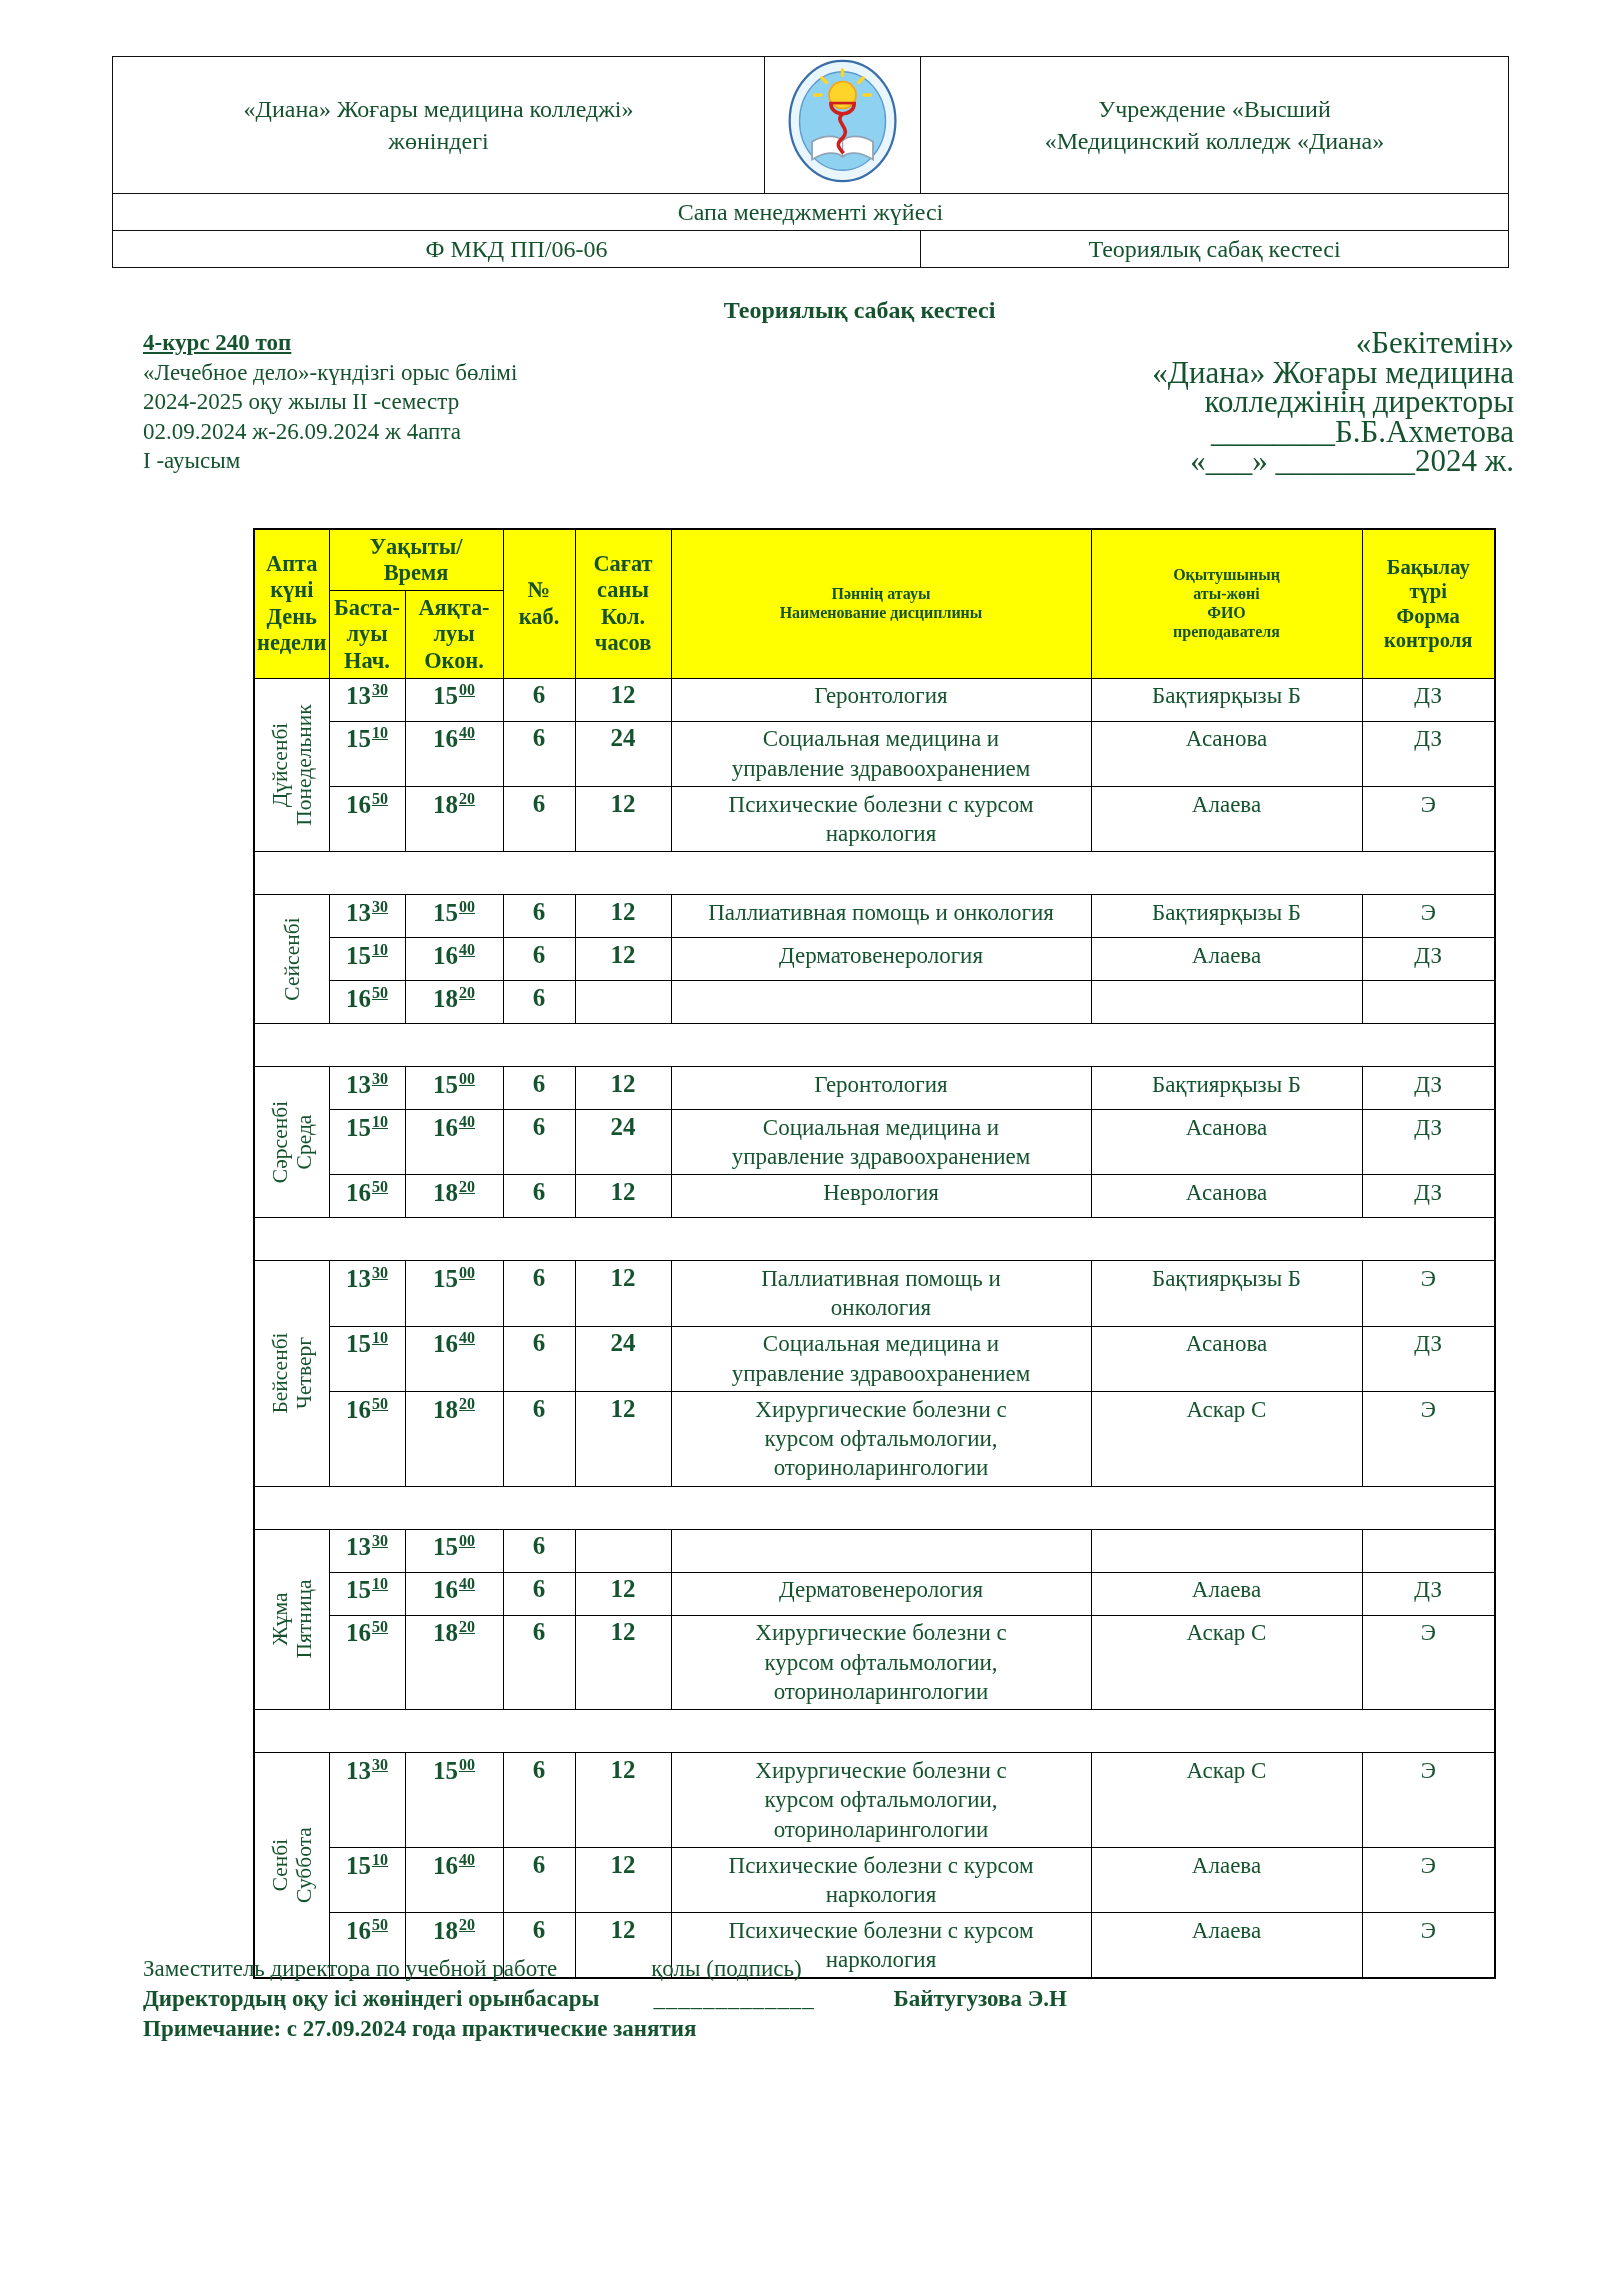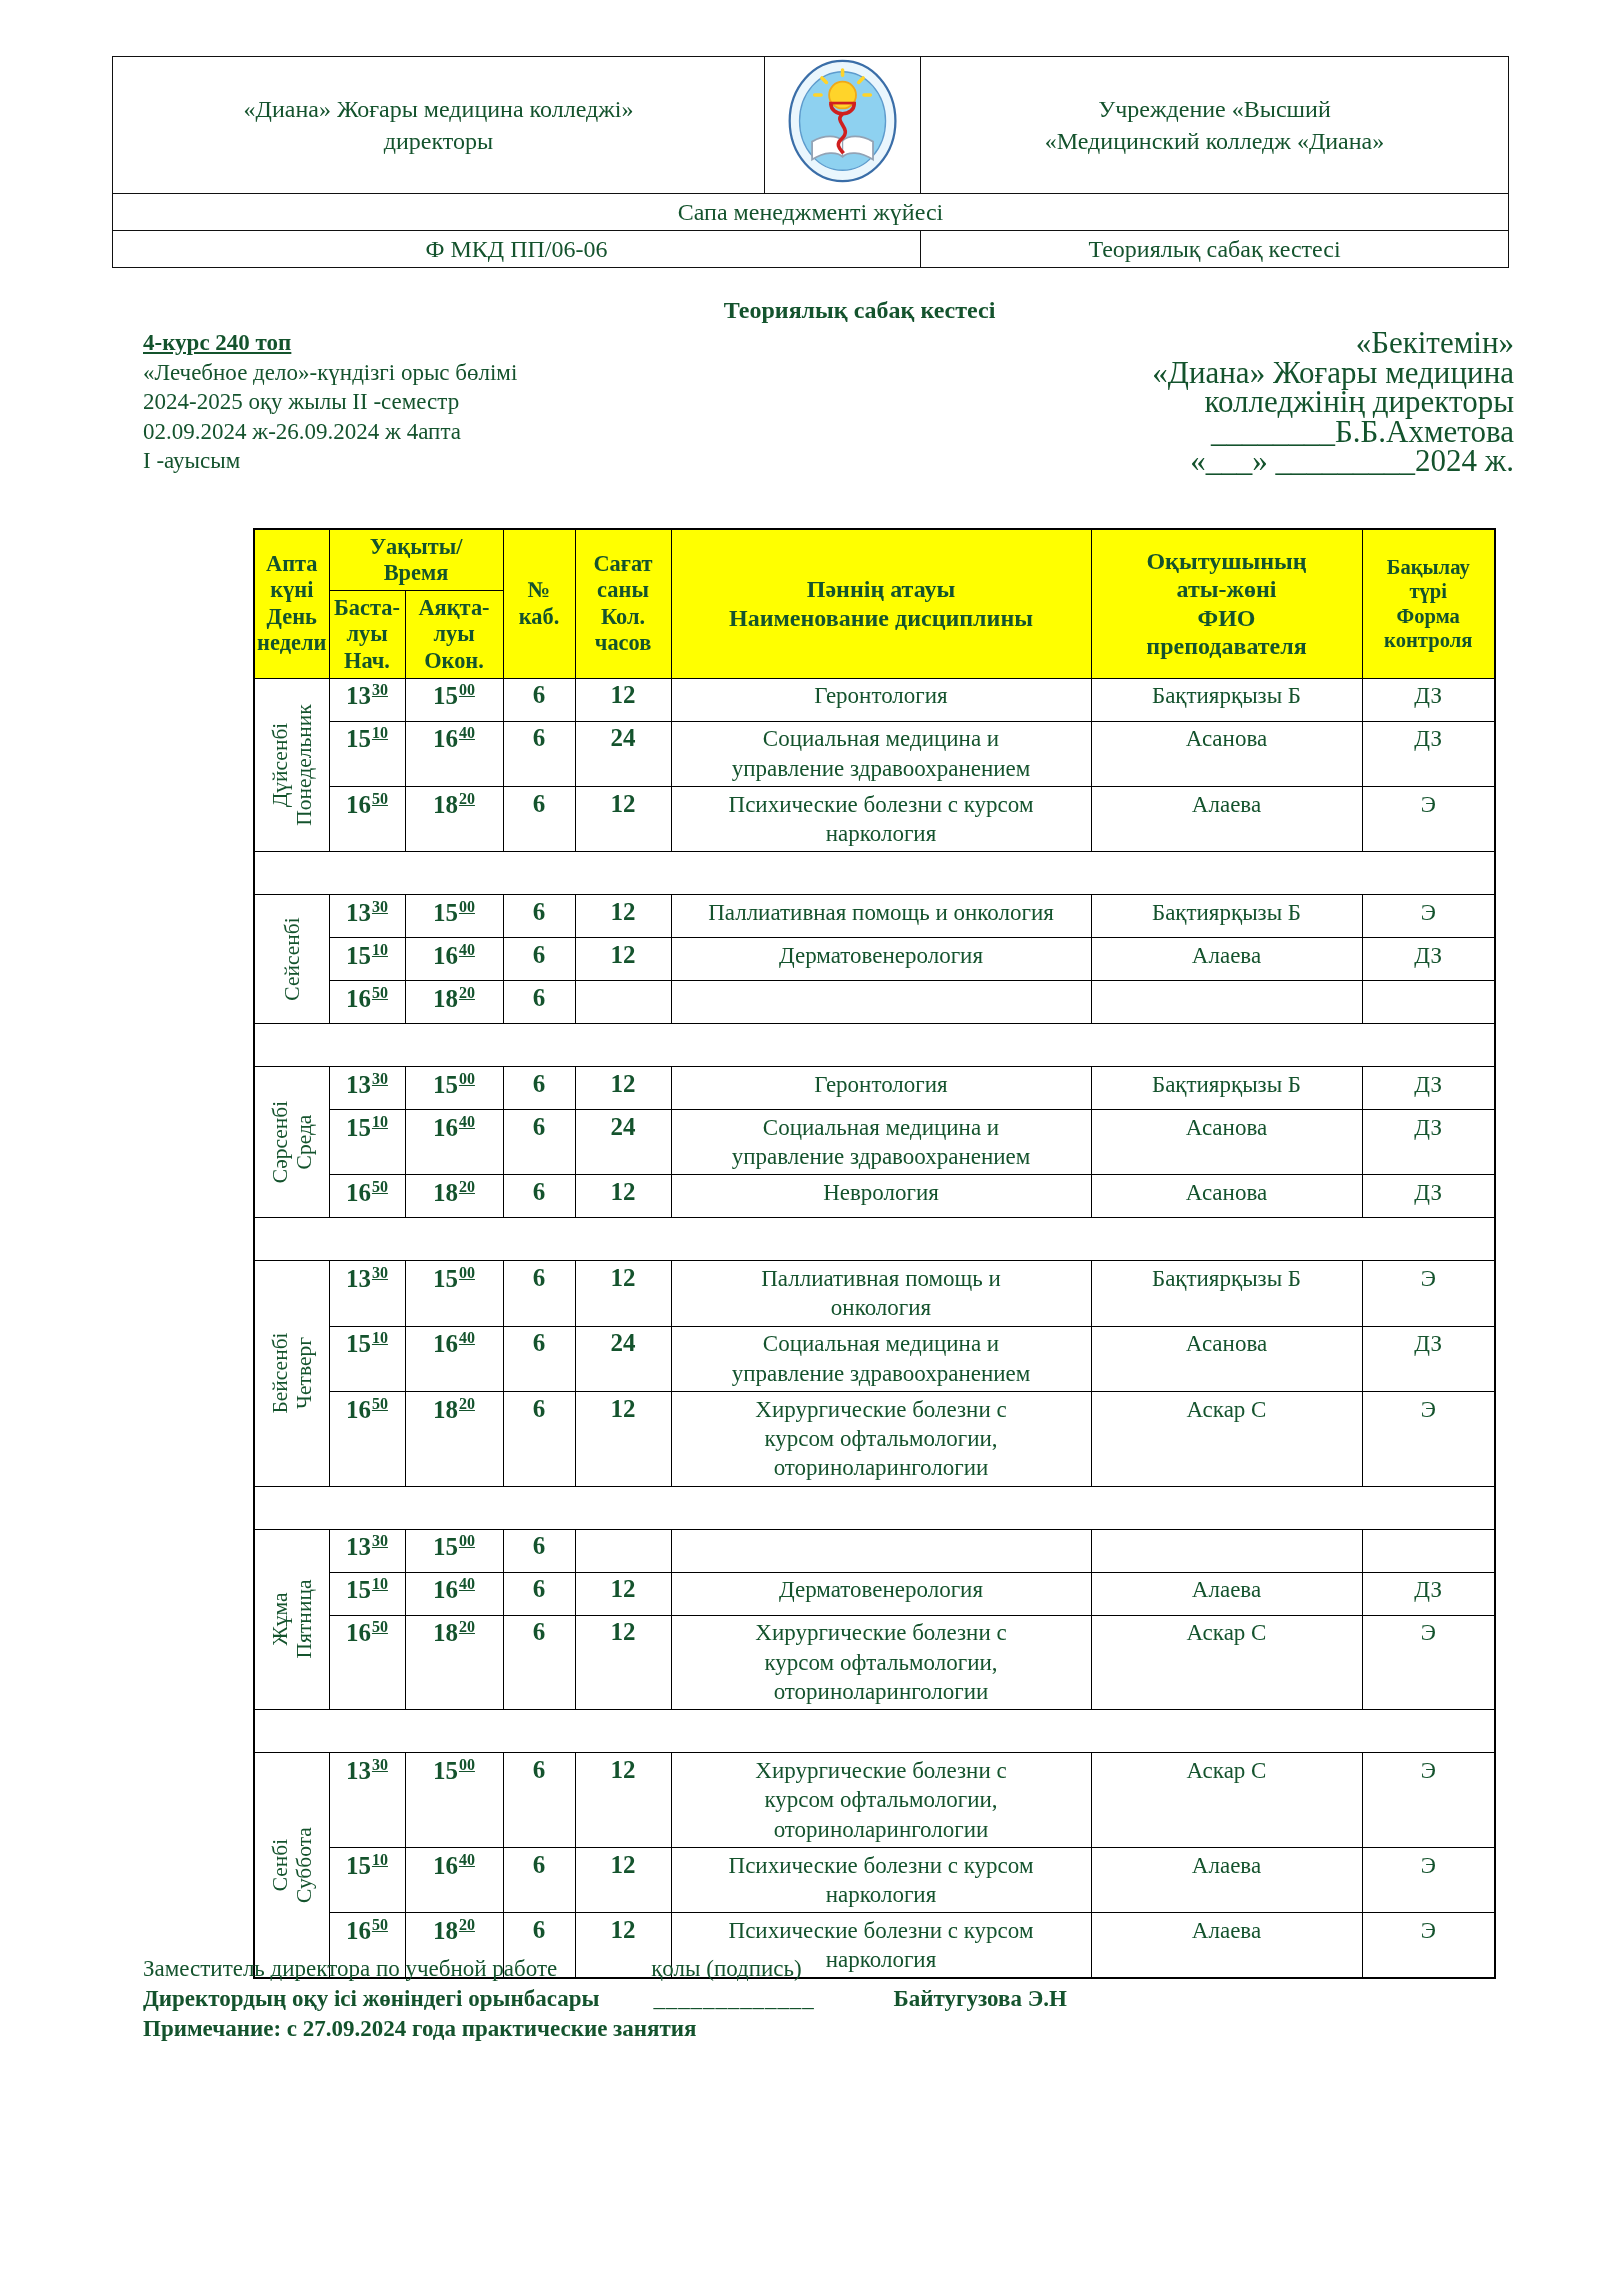--- a/index.html
+++ b/index.html
@@ -28,21 +28,21 @@
     font-size:31px; line-height:29.6px; }
 
   
   .sched { position:absolute; left:253px; top:528px; width:1240px;
     border-collapse:collapse; table-layout:fixed; border:2.7px solid #000; }
   .sched th, .sched td { border:1.8px solid #000; }
   .sched thead th { background:var(--hdr,#ffff00); font-weight:bold; text-align:center;
     vertical-align:middle; white-space:pre-line; font-size:22.4px; line-height:1.18; padding:3.6px 1.8px; }
   .sched thead tr.hr1 { height:52px; }
   .sched thead tr.hr2 { height:82px; }
-  .sched th.big { font-size:24px; }
+  .sched th.big { font-size:16px; }
   .sched th.small { font-size:20.6px; }
   .sched tbody tr { height:43px; }
   .sched td { text-align:center; vertical-align:top; padding:2.7px 3.6px; background:#fff; }
   .t { font-weight:bold; font-size:25px; white-space:nowrap;margin-top:38px; }
   .min { font-size:16px; vertical-align:super; text-decoration:underline; margin-left:0.9px; font-weight:bold; }
   .n { font-weight:bold; font-size:25px; }
   .subj, .teach, .ctl { font-size:23px; white-space:pre-line; line-height:1.28; }
   .daycell { vertical-align:middle; position:relative; padding:0; }
   .rot { position:absolute; left:50%; top:50%;
     transform:translate(-50%,-50%) rotate(-90deg);
@@ -67,21 +67,21 @@
   <table class="doc-head">
     <colgroup>
         <col style="width:652px">
         <col style="width:156px">
         <col style="width:588px">
       </colgroup>
     <tbody>
         <tr class="dh1">
       <td>
         <div>«Диана» Жоғары медицина колледжі»</div>
-        <div>директоры</div>
+        <div>жөніндегі</div>
       </td>
       <td>
         <svg width="112" height="124" viewBox="0 0 125 138">
           <ellipse cx="62" cy="69" rx="59" ry="67" fill="#eaf6fd" stroke="#3a6ea8" stroke-width="2.5"></ellipse>
           <ellipse cx="62" cy="69" rx="48" ry="55" fill="#8ed1f0" stroke="#5d9bcd" stroke-width="1.5"></ellipse>
           <g>
             <path d="M62 18 v-6 M44 26 l-5 -5 M80 26 l5 -5 M38 40 h-7 M86 40 h7" stroke="#ffd42a" stroke-width="4" fill="none" stroke-linecap="round"></path>
             <circle cx="62" cy="40" r="15" fill="#ffd42a" stroke="#f0a818" stroke-width="2"></circle>
           </g>
           <path d="M28 92 C42 84 56 85 62 91 C68 85 82 84 96 92 L96 112 C82 103 68 103 62 109 C56 103 42 103 28 112 Z" fill="#ffffff" stroke="#93a3b5" stroke-width="2"></path>

